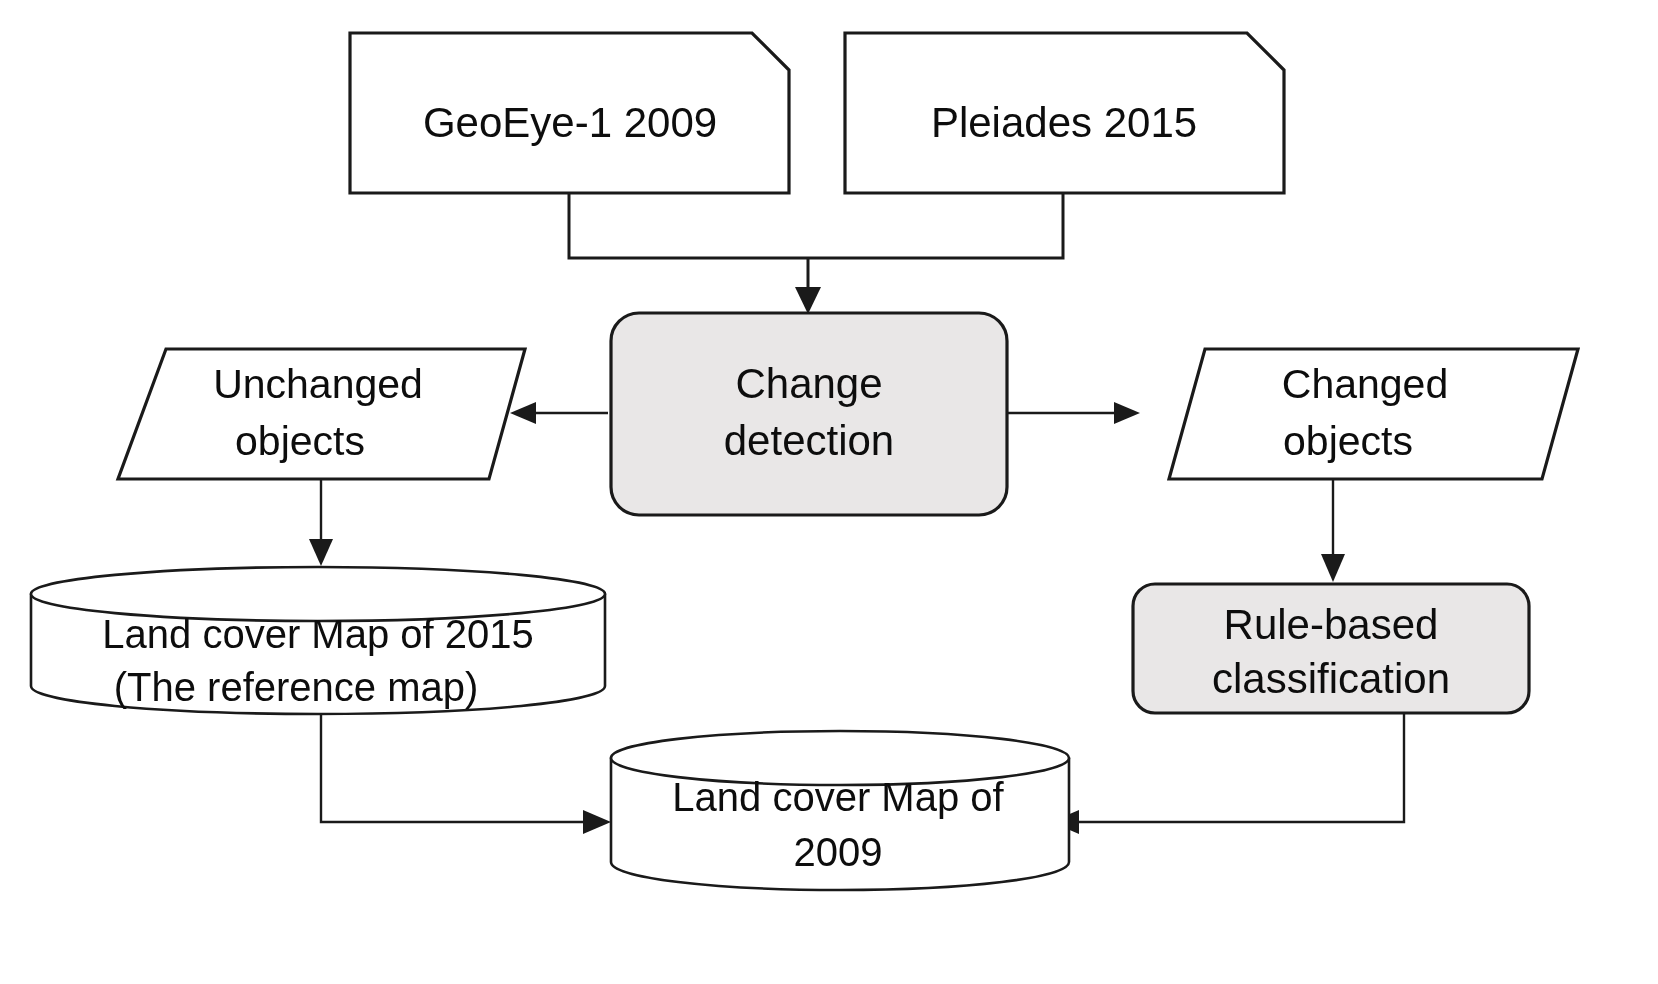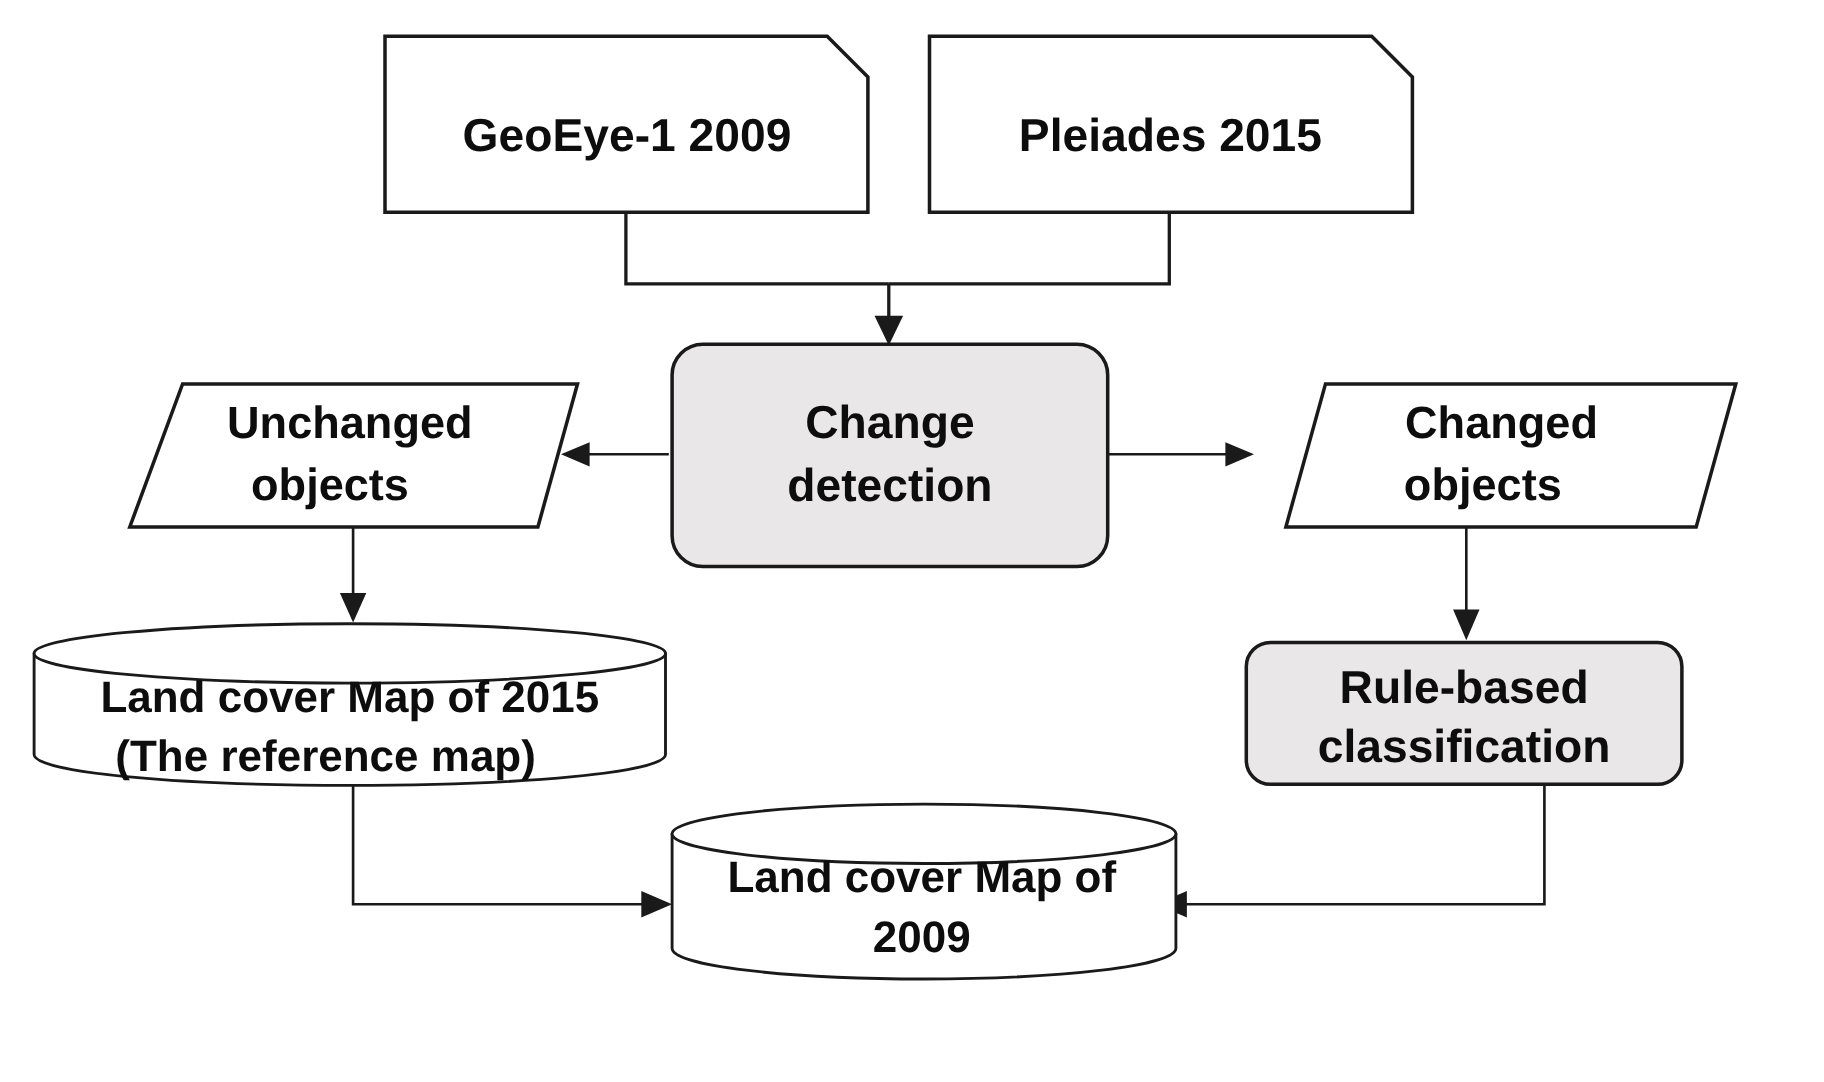--- a/index.html
+++ b/index.html
@@ -11,21 +11,20 @@
     width: 1658px;
     height: 984px;
     overflow: hidden;
     font-family: "Liberation Sans", sans-serif;
   }
   #diagram-root {
     position: relative;
     width: 1658px;
     height: 984px;
     background: #ffffff;
-    font-weight: bold;
   }
   svg#flowchart {
     display: block;
     width: 1658px;
     height: 984px;
   }
   .node-shape {
     stroke: #1a1a1a;
     stroke-width: 3.2;
     stroke-linejoin: miter;

